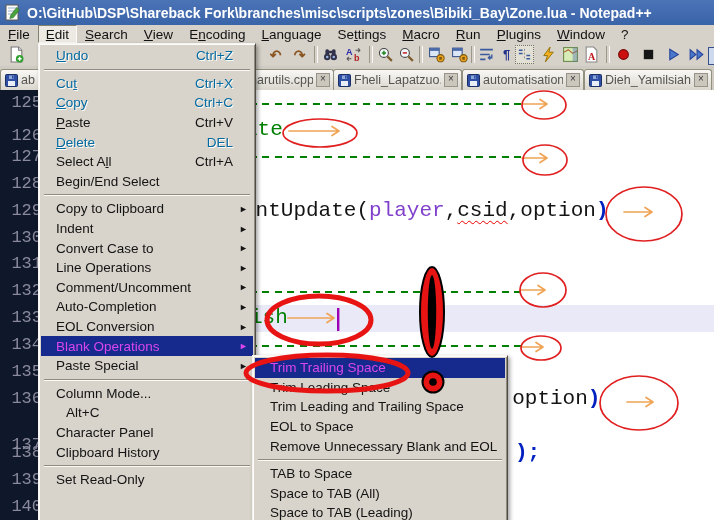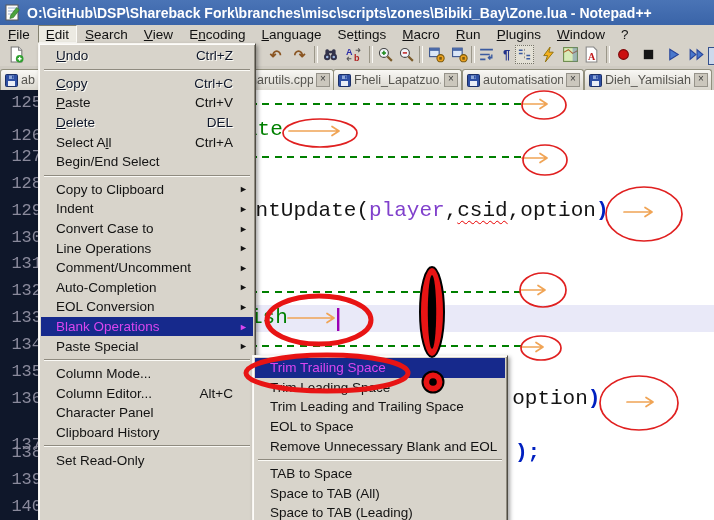--- a/index.html
+++ b/index.html
@@ -50,21 +50,21 @@
     border:1px solid;border-color:#f7f5f0 #4f4c44 #4f4c44 #f7f5f0;
     box-shadow:inset 1px 1px 0 #fdfcfa,inset -1px -1px 0 #8f8b80,2px 2px 4px rgba(0,0,0,0.35);}
   .edit-menu{left:38px;top:43px;width:212px;height:490px;z-index:40;}
   .blank-submenu{left:252px;top:355px;width:250px;height:175px;z-index:45;}
   .menu-item{height:19.6px;display:flex;align-items:center;padding:0 20px 0 15px;
     font-size:13.5px;color:#131313;position:relative;}
   .menu-item .mi-label{flex:1;white-space:nowrap;}
   .menu-item .mi-label u{text-decoration:underline;}
   .menu-item .mi-shortcut{margin-left:10px;white-space:nowrap;}
   .menu-item .mi-arrow{position:absolute;right:5px;top:50%;transform:translateY(-50%);font-size:9px;}
-  .menu-item.disabled{color:#0f172a;text-shadow:1px 1px 0 #fdfdf8;gap:16px;}
+  .menu-item.disabled{color:#0369a1;text-shadow:1px 1px 0 #fdfdf8;gap:16px;}
   .menu-item.hl{background:#16298c;color:#d946ef;text-shadow:none;}
   .menu-sep{height:8px;margin:0 1px;position:relative;}
   .menu-sep::after{content:"";position:absolute;left:2px;right:2px;top:3px;height:0;
     border-top:1px solid #8f8b80;border-bottom:1px solid #fbfaf6;}
   
   #overlay{position:absolute;left:0;top:0;width:714px;height:520px;z-index:90;pointer-events:none;}
 </style>
 </head>
 <body>
 
@@ -293,20 +293,24 @@
       <div class="code-line" style="top: 295.9px; left: 487px;"><span class="ck squig">d</span><span class="ck">,option</span><span class="cn">)</span></div>
       <div class="code-line" style="top: 349.7px; left: 515px;"><span class="cn">);</span></div>
     </div>
   <div class="menu-panel edit-menu" id="edit-menu">
       <div class="menu-item disabled">
         <span class="mi-label"><u>U</u>ndo</span>
         <span class="mi-shortcut">Ctrl+Z</span>
       </div>
       <div class="menu-sep"></div>
       <div class="menu-item disabled">
+        <span class="mi-label">Cu<u>t</u></span>
+        <span class="mi-shortcut">Ctrl+X</span>
+      </div>
+      <div class="menu-item disabled">
         <span class="mi-label"><u>C</u>opy</span>
         <span class="mi-shortcut">Ctrl+C</span>
       </div>
       <div class="menu-item">
         <span class="mi-label"><u>P</u>aste</span>
         <span class="mi-shortcut">Ctrl+V</span>
       </div>
       <div class="menu-item disabled">
         <span class="mi-label"><u>D</u>elete</span>
         <span class="mi-shortcut">DEL</span>
@@ -353,21 +357,20 @@
       </div>
       <div class="menu-item">
         <span class="mi-label">Paste Special</span>
         <span class="mi-arrow">►</span>
       </div>
       <div class="menu-sep"></div>
       <div class="menu-item">
         <span class="mi-label">Column Mode...</span>
       </div>
       <div class="menu-item">
-        <span class="mi-label">Column Editor...</span>
         <span class="mi-shortcut">Alt+C</span>
       </div>
       <div class="menu-item">
         <span class="mi-label">Character Panel</span>
       </div>
       <div class="menu-item">
         <span class="mi-label">Clipboard History</span>
       </div>
       <div class="menu-sep"></div>
       <div class="menu-item">

